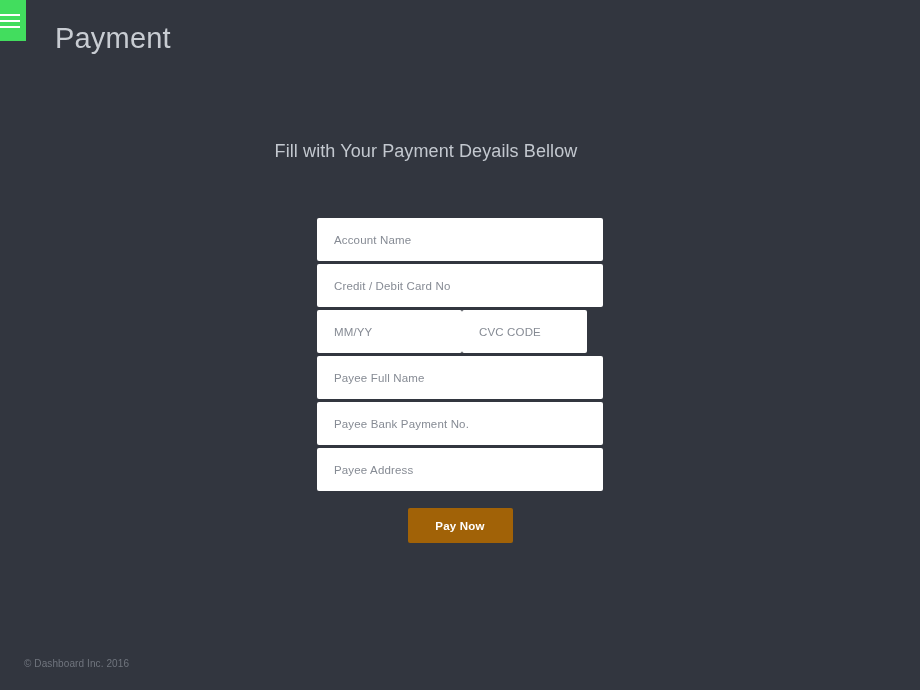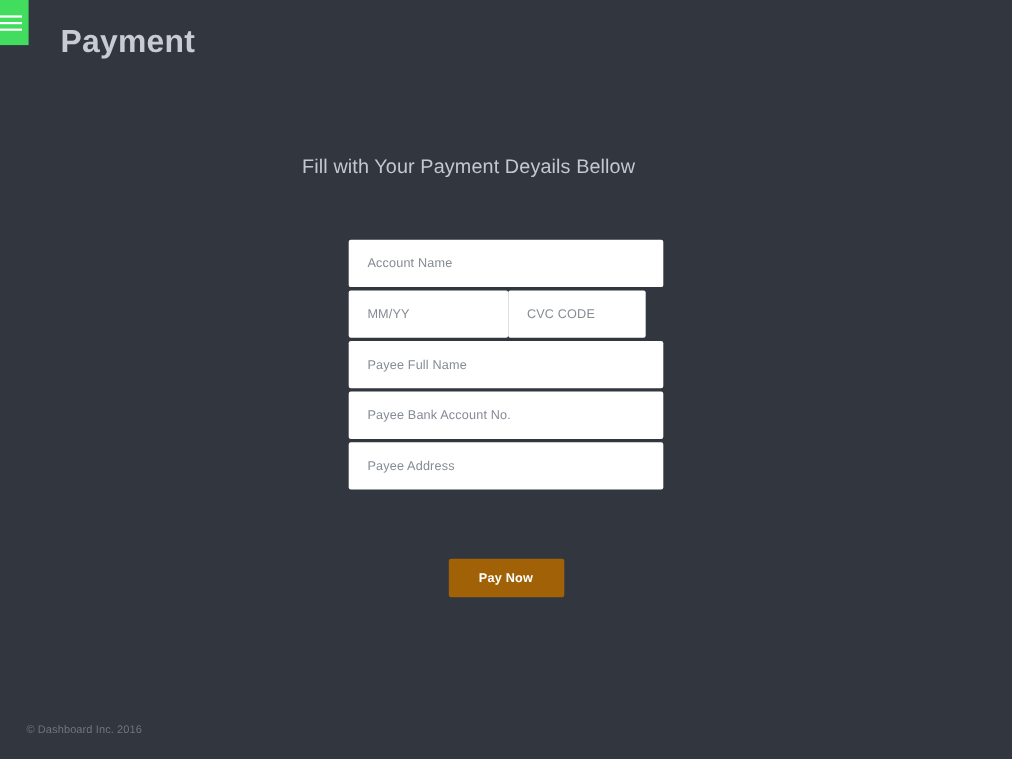--- a/index.html
+++ b/index.html
@@ -34,21 +34,21 @@
   }
   #menu-toggle .bar {
     display:block;
     width:22px; height:2px;
     background:#ffffff;
     margin-left:-2px;
   }
   #page-title {
     position:absolute; left:55px; top:20px;
     font-size:29px;
-    font-weight:700;
+    font-weight:400;
     color:#c8ccd2;
     letter-spacing:0.2px;
     line-height:36px;
     white-space:nowrap;
   }
 
   
   #form-heading {
     position:absolute; left:0; top:141px;
     width:852px;
@@ -138,36 +138,39 @@
   </div>
 
   <div id="form-heading">Fill with Your Payment Deyails Bellow</div>
 
   <div id="payment-form">
 
     <div class="field">
       <span class="field-text">Account Name</span>
     </div>
 
+    <div class="field">
+      <span class="field-text">Credit / Debit Card No</span>
+    </div>
 
     <div class="field-row">
       <div class="field">
         <span class="field-text">MM/YY</span>
       </div>
       <div class="field cvc">
         <span class="field-text">CVC CODE</span>
       </div>
     </div>
 
     <div class="field">
       <span class="field-text">Payee Full Name</span>
     </div>
 
     <div class="field">
-      <span class="field-text">Payee Bank Account No.</span>
+      <span class="field-text">Payee Bank Payment No.</span>
     </div>
 
     <div class="field">
       <span class="field-text">Payee Address</span>
     </div>
 
     <div id="pay-now-wrap">
       <button id="pay-now-button">Pay Now</button>
     </div>
 

